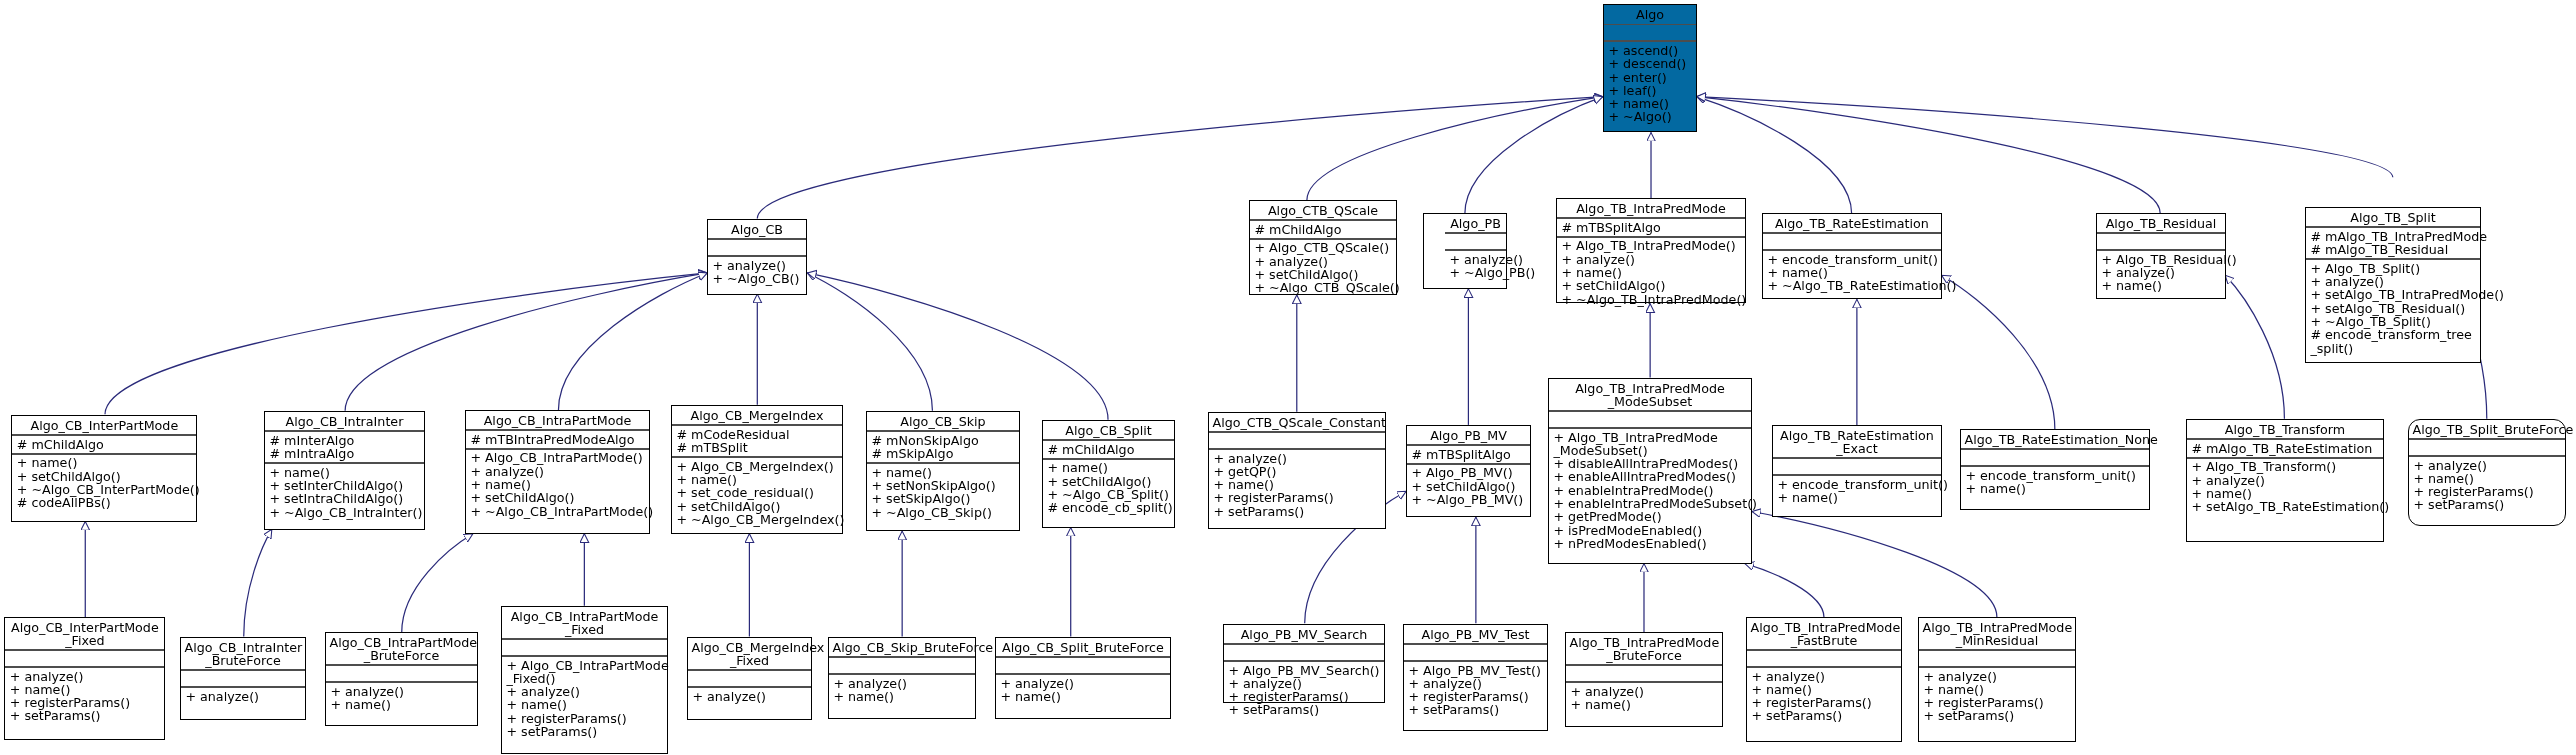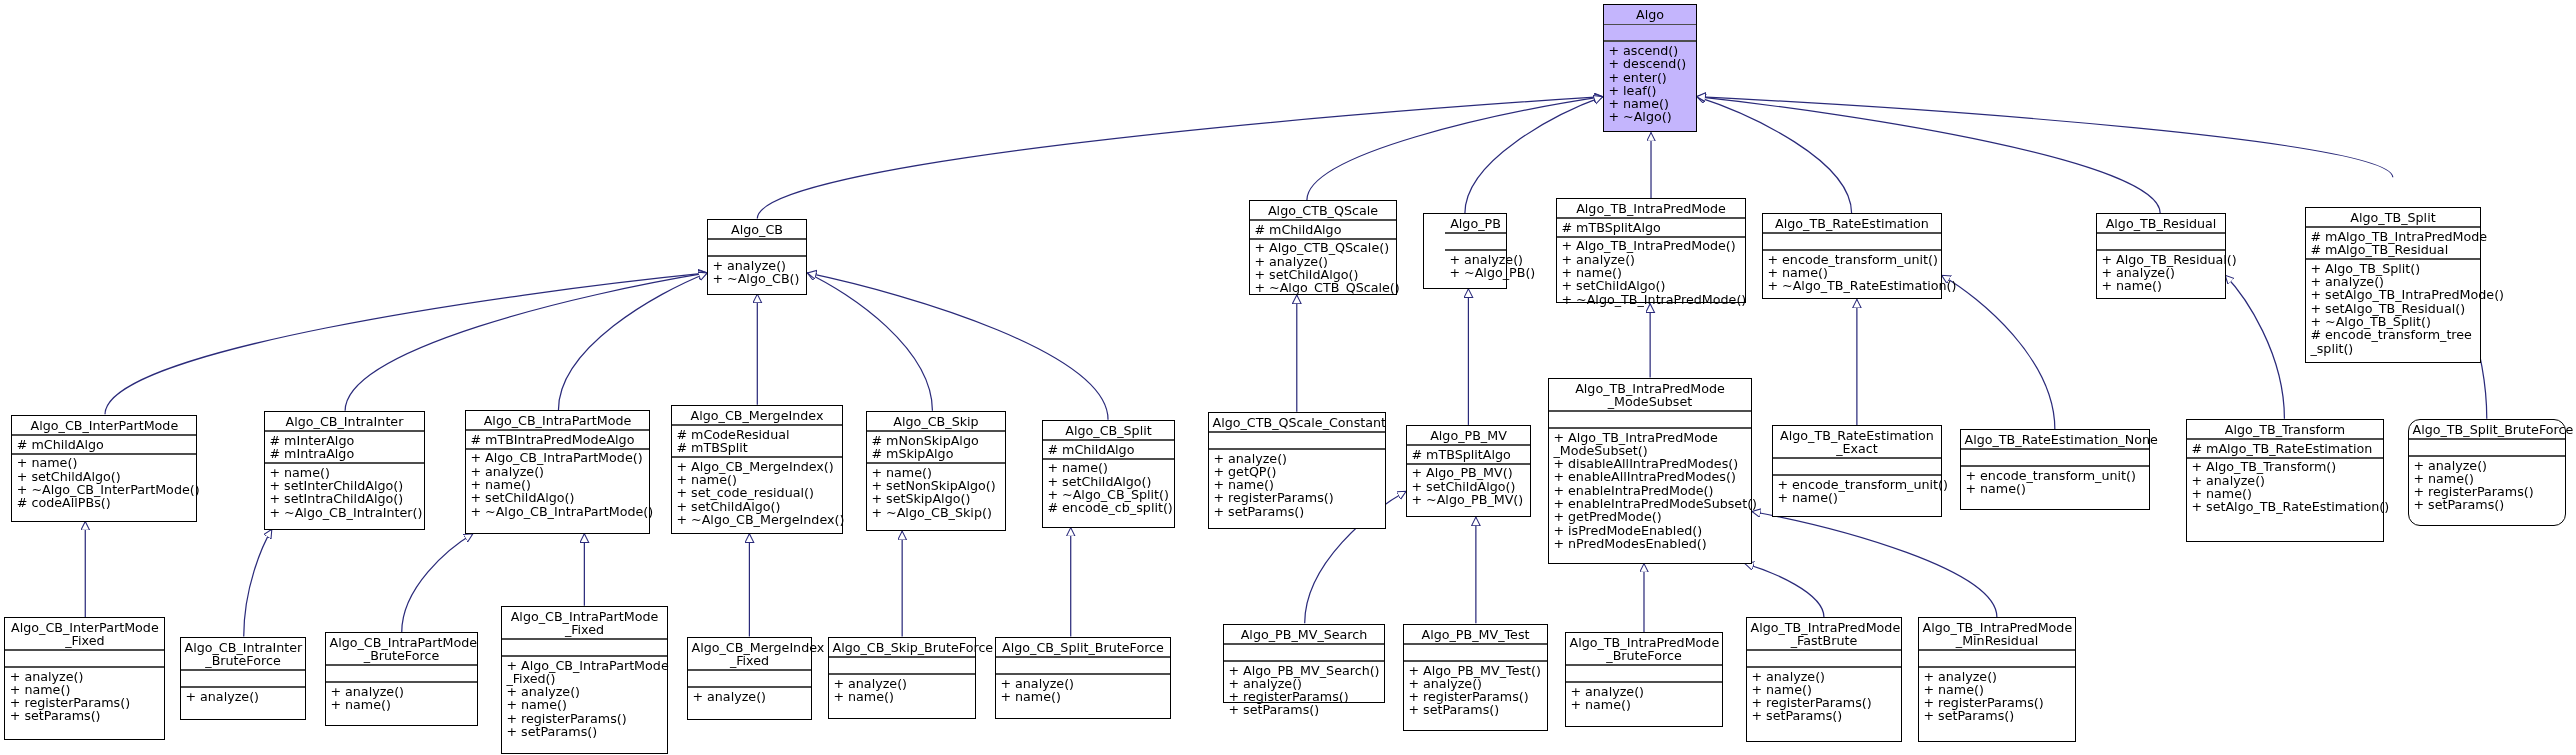--- a/index.html
+++ b/index.html
@@ -23,21 +23,21 @@
     pointer-events: none;
   }
   .uml-class {
     position: absolute;
     box-sizing: border-box;
     border: 0.9px solid #000000;
     background: #ffffff;
     z-index: 5;
   }
   .uml-class.root {
-    background: #c4b5fd;
+    background: #0369a1;
   }
   .uml-name {
     text-align: center;
     font-size: 12.7px;
     color: #000000;
     line-height: 13px;
     padding: 2.6px 3.5px 2.6px 3.5px;
     white-space: pre;
     box-sizing: border-box;
   }
@@ -182,21 +182,21 @@
         <div class="uml-sep"></div>
         <div class="uml-ops"><span class="row-line">+ Algo_CB_IntraPartMode()</span><span class="row-line">+ analyze()</span><span class="row-line">+ name()</span><span class="row-line">+ setChildAlgo()</span><span class="row-line">+ ~Algo_CB_IntraPartMode()</span></div>
       </div>
       <div class="uml-class" style="left: 671px; top: 405px; width: 172px; height: 129px;">
         <div class="uml-name">Algo_CB_MergeIndex</div>
         <div class="uml-sep"></div>
         <div class="uml-attrs"><span class="row-line"># mCodeResidual</span><span class="row-line"># mTBSplit</span></div>
         <div class="uml-sep"></div>
         <div class="uml-ops"><span class="row-line">+ Algo_CB_MergeIndex()</span><span class="row-line">+ name()</span><span class="row-line">+ set_code_residual()</span><span class="row-line">+ setChildAlgo()</span><span class="row-line">+ ~Algo_CB_MergeIndex()</span></div>
       </div>
-      <div class="uml-class" style="left: 866px; top: 411px; width: 140px; height: 120px;">
+      <div class="uml-class" style="left: 866px; top: 411px; width: 154px; height: 120px;">
         <div class="uml-name">Algo_CB_Skip</div>
         <div class="uml-sep"></div>
         <div class="uml-attrs"><span class="row-line"># mNonSkipAlgo</span><span class="row-line"># mSkipAlgo</span></div>
         <div class="uml-sep"></div>
         <div class="uml-ops"><span class="row-line">+ name()</span><span class="row-line">+ setNonSkipAlgo()</span><span class="row-line">+ setSkipAlgo()</span><span class="row-line">+ ~Algo_CB_Skip()</span></div>
       </div>
       <div class="uml-class" style="left: 1042px; top: 420px; width: 133px; height: 108px;">
         <div class="uml-name">Algo_CB_Split</div>
         <div class="uml-sep"></div>
         <div class="uml-attrs"><span class="row-line"># mChildAlgo</span></div>

